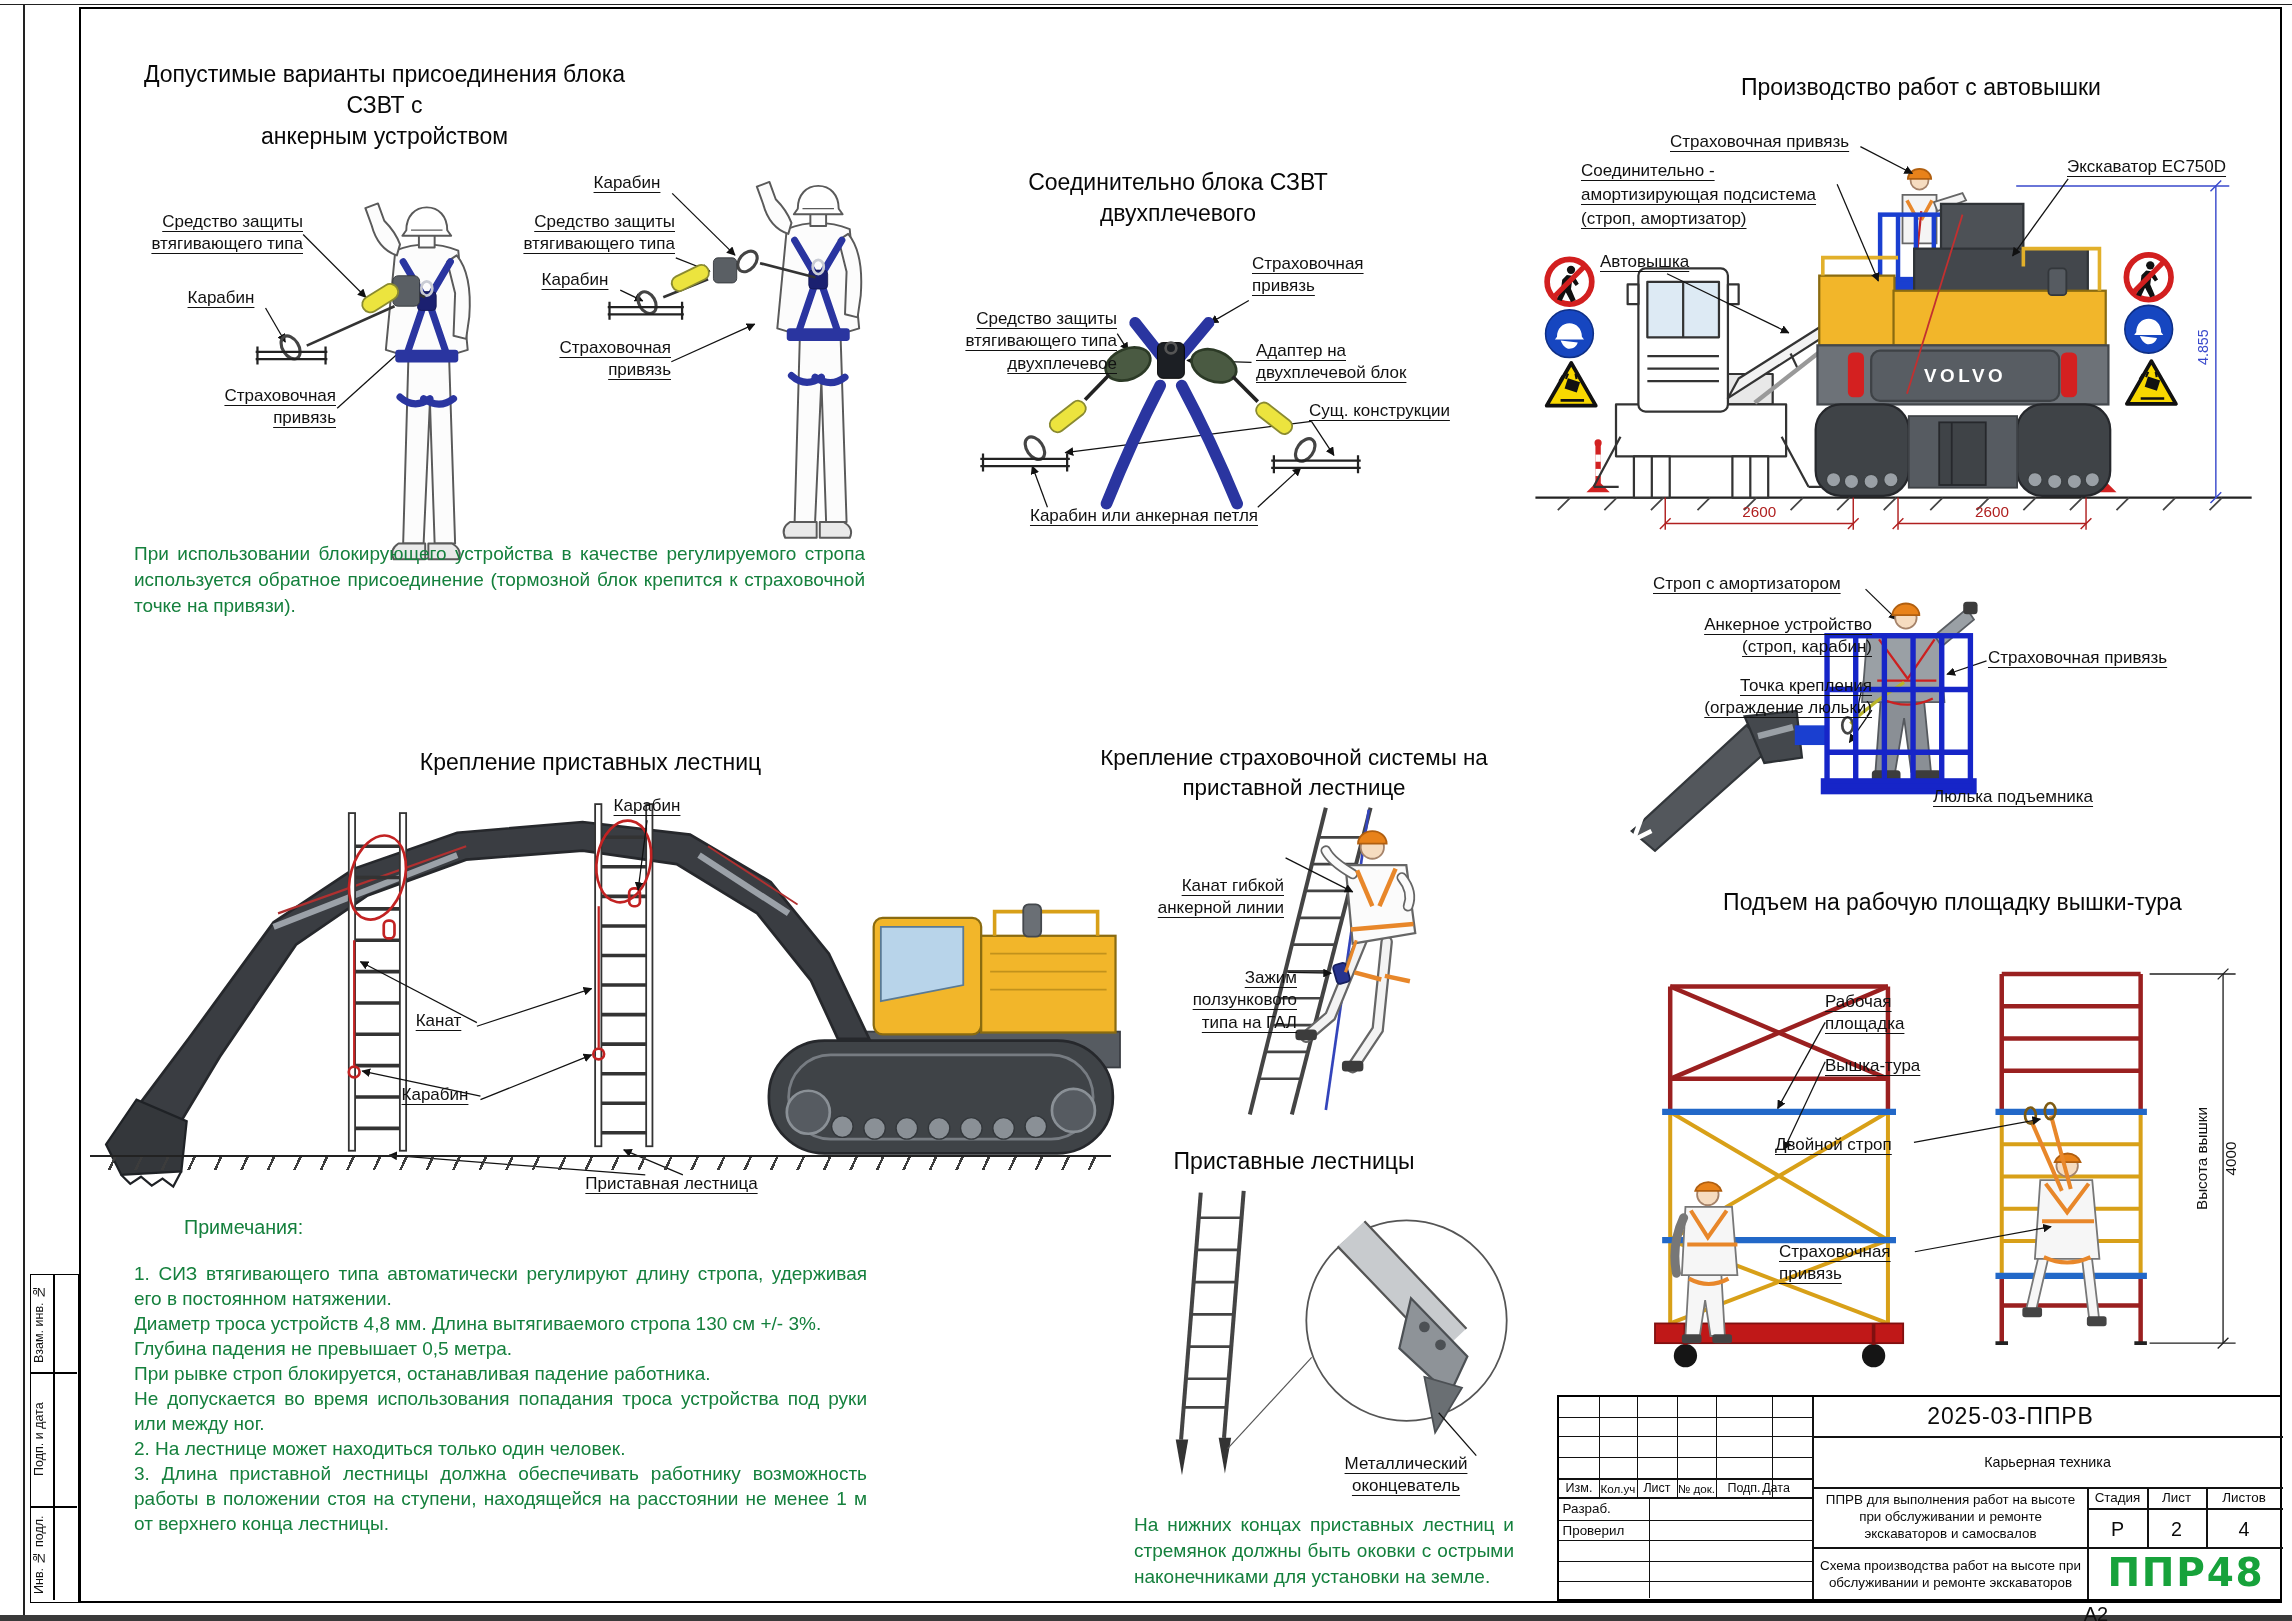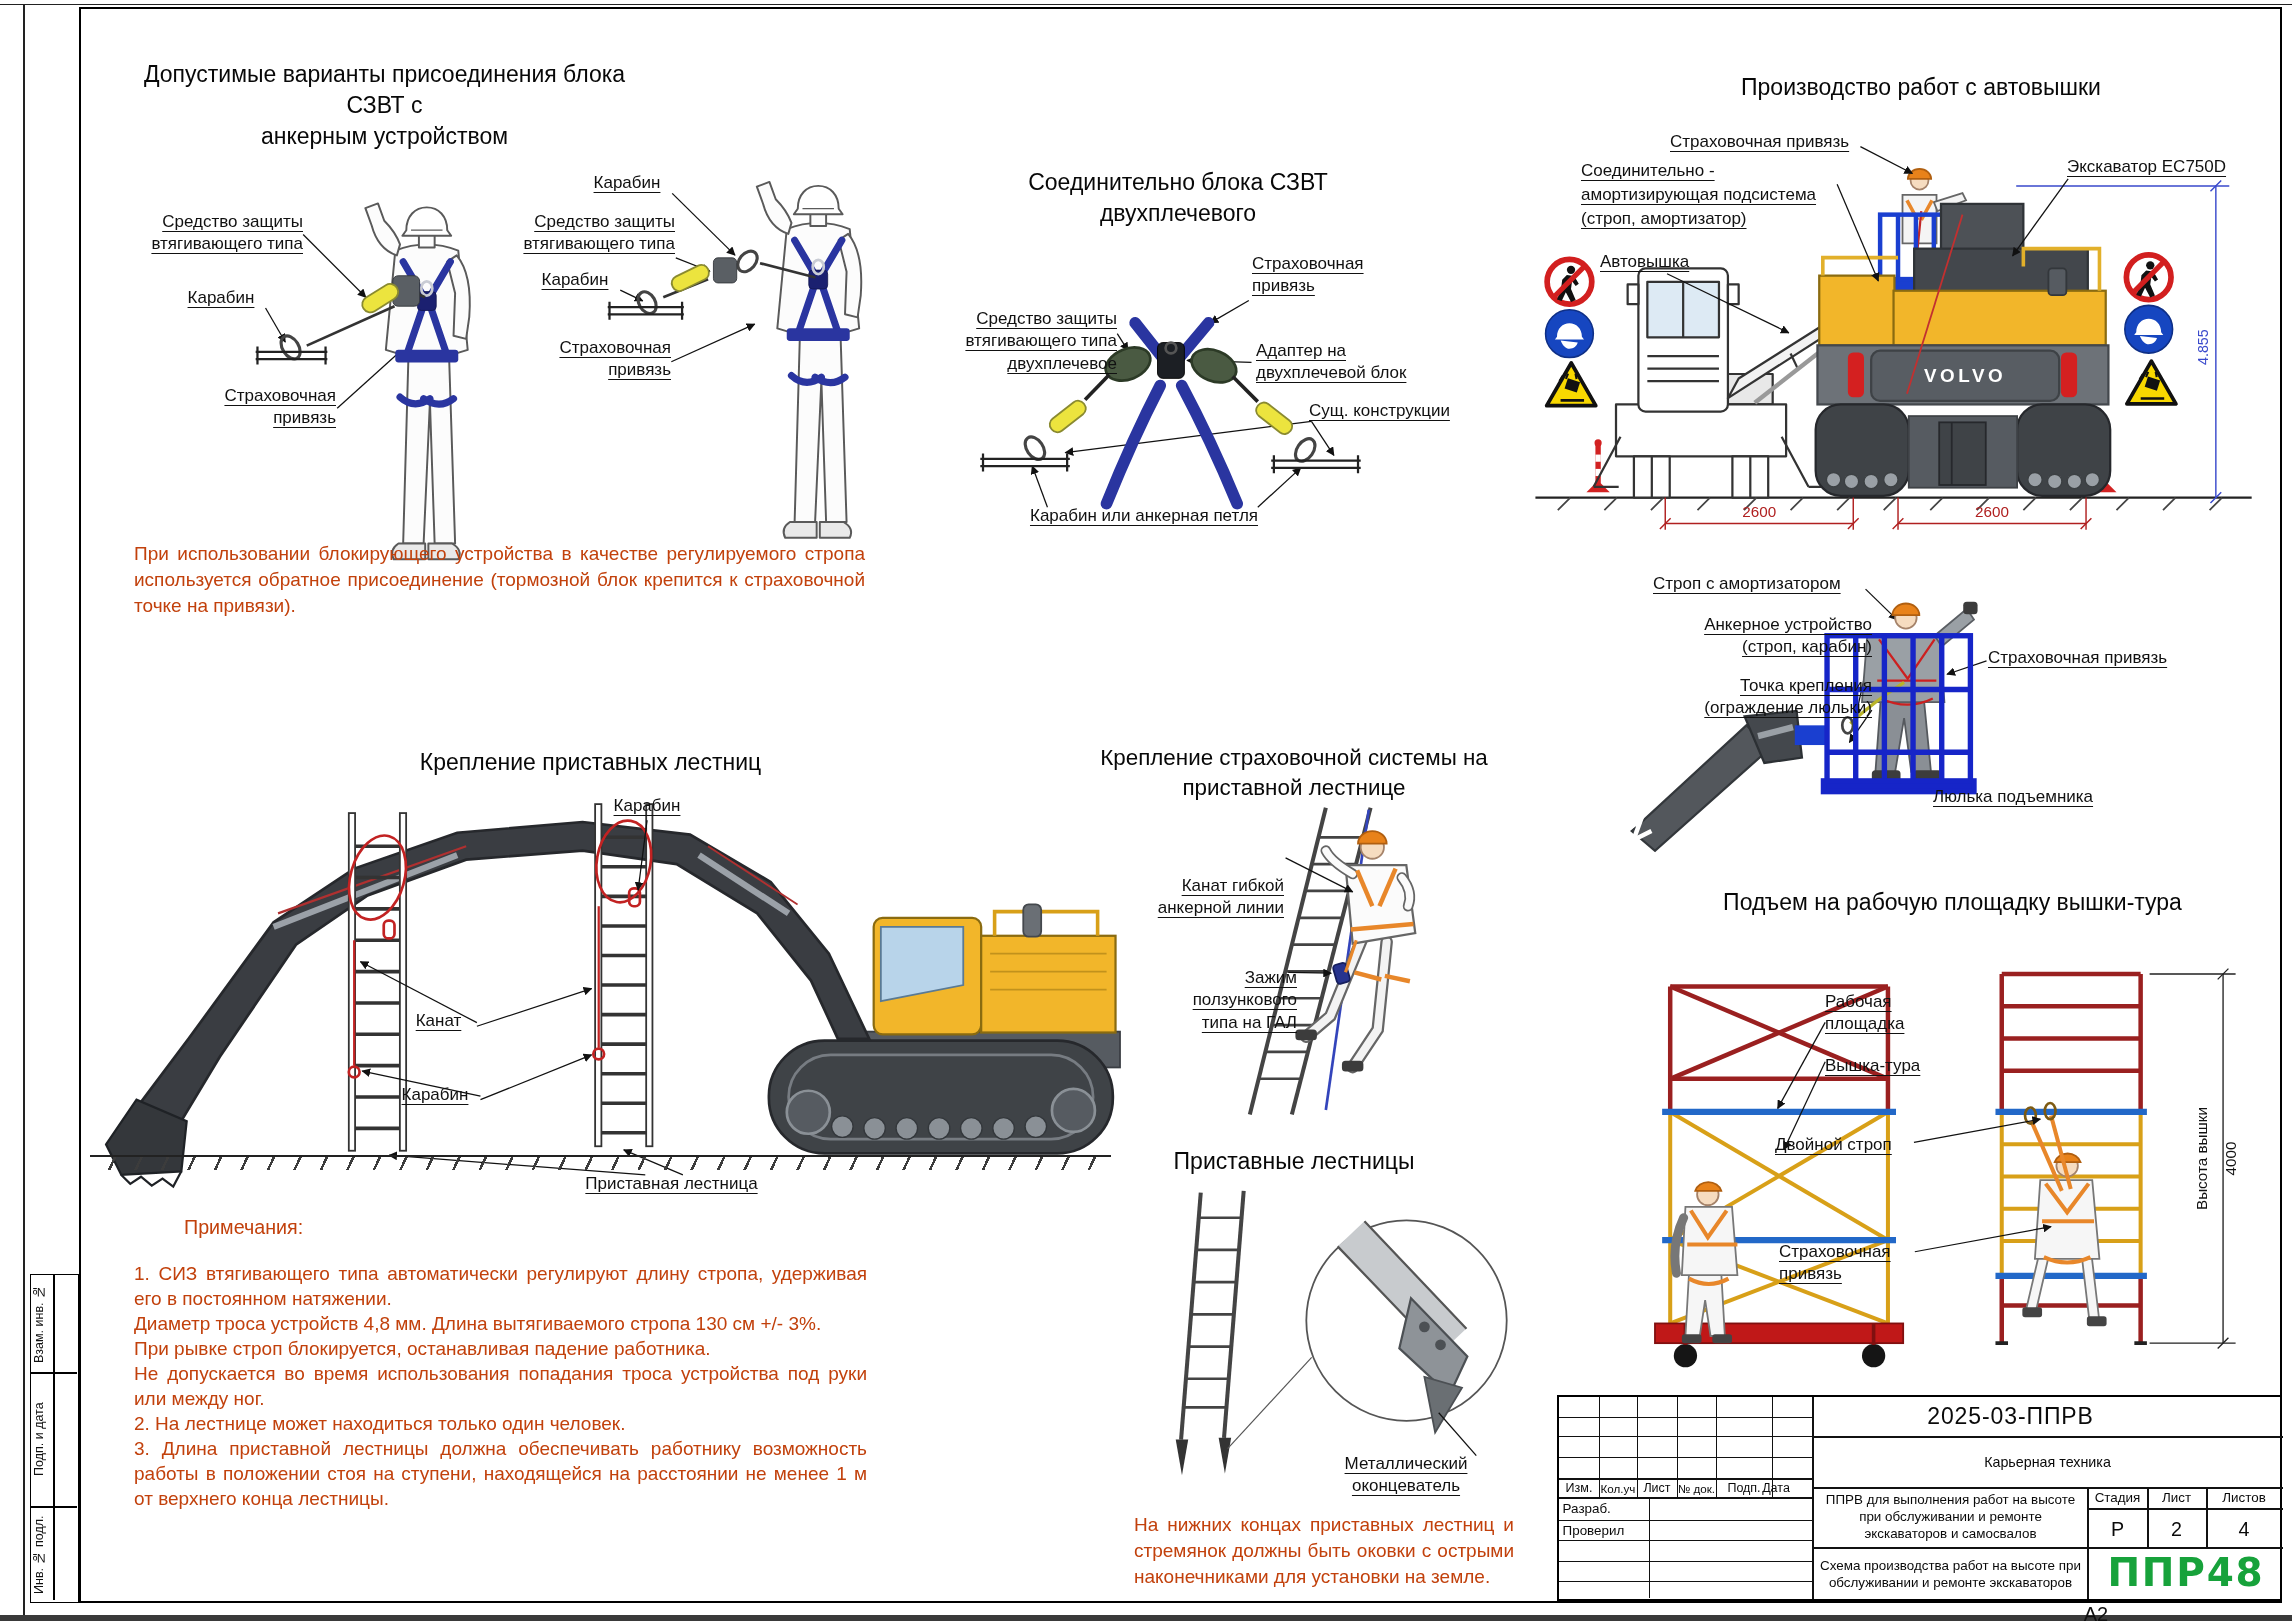--- a/index.html
+++ b/index.html
@@ -6,21 +6,21 @@
   #sheet{position:relative;width:2293px;height:1622px;background:#fff;
          font-family:"Liberation Sans","DejaVu Sans",sans-serif;color:#111;overflow:hidden;}
   .abs{position:absolute;}
   .edge{position:absolute;background:#222;}
   .frame{position:absolute;border:2.2px solid #000;}
   .ttl{position:absolute;text-align:center;font-size:23px;line-height:31px;color:#080808;white-space:pre-line;}
   .lbl{position:absolute;font-size:17px;line-height:22.4px;color:#111;white-space:pre-line;
        text-decoration:underline;text-underline-offset:3.6px;text-decoration-thickness:0.9px;}
   .nu{text-decoration:none;}
   .ra{text-align:right;} .ctr{text-align:center;}
-  .par{position:absolute;font-size:19px;line-height:26px;color:#c2410c;text-align:justify;}
+  .par{position:absolute;font-size:19px;line-height:26px;color:#15803d;text-align:justify;}
   .par p{margin:0;}
   .hatch{position:absolute;border-top:2.2px solid #222;height:13.4px;
          background:repeating-linear-gradient(115deg,transparent 0 21.5px,#3c3c3c 21.5px 24px);}
   svg.art{position:absolute;overflow:visible;}
   .tbl{position:absolute;background:#111;}
   .tbt{position:absolute;display:flex;align-items:center;justify-content:center;
        text-align:center;font-size:13.4px;line-height:17px;color:#0a0a0a;}
   .rot{writing-mode:vertical-rl;transform:rotate(180deg);}
   #logo{font-weight:bold;font-size:39px;letter-spacing:1.8px;color:#17a23b;
         font-family:"DejaVu Sans",sans-serif;}
@@ -676,20 +676,21 @@
   <div class="lbl ctr" style="left:1321px;top:1453px;width:170px;">Металлический
 оконцеватель</div>
   <div class="par" style="left:1134px;top:1512px;width:380px;">
     <p>На нижних концах приставных лестниц и стремянок должны быть оковки с острыми наконечниками для установки на земле.</p>
   </div>
 
   <div class="par nu" style="left:184px;top:1214px;width:269px;font-size:19.7px;text-align:left;">Примечания:</div>
   <div class="par" style="left:134px;top:1261px;width:733px;line-height:25px;">
     <p>1.    СИЗ втягивающего типа автоматически регулируют длину стропа, удерживая его в постоянном натяжении.</p>
     <p>Диаметр троса устройств 4,8 мм. Длина вытягиваемого стропа 130 см +/- 3%.</p>
+    <p>Глубина падения не превышает 0,5 метра.</p>
     <p>При рывке строп блокируется, останавливая падение работника.</p>
     <p>Не допускается во время использования попадания троса устройства под руки или между ног.</p>
     <p>2.    На лестнице может находиться только один человек.</p>
     <p>3.    Длина приставной лестницы должна обеспечивать работнику возможность работы в положении стоя на ступени, находящейся на расстоянии не менее 1 м от верхнего конца лестницы.</p>
   </div>
 
   <div class="abs" style="left:29.6px;top:1274px;width:49px;height:329px;border:1.8px solid #000;box-sizing:border-box;">
     <div class="abs" style="left:22.4px;top:0;width:1.8px;height:325px;background:#000;"></div>
     <div class="abs" style="left:0;top:97px;width:46px;height:1.8px;background:#000;"></div>
     <div class="abs" style="left:0;top:231px;width:46px;height:1.8px;background:#000;"></div>

